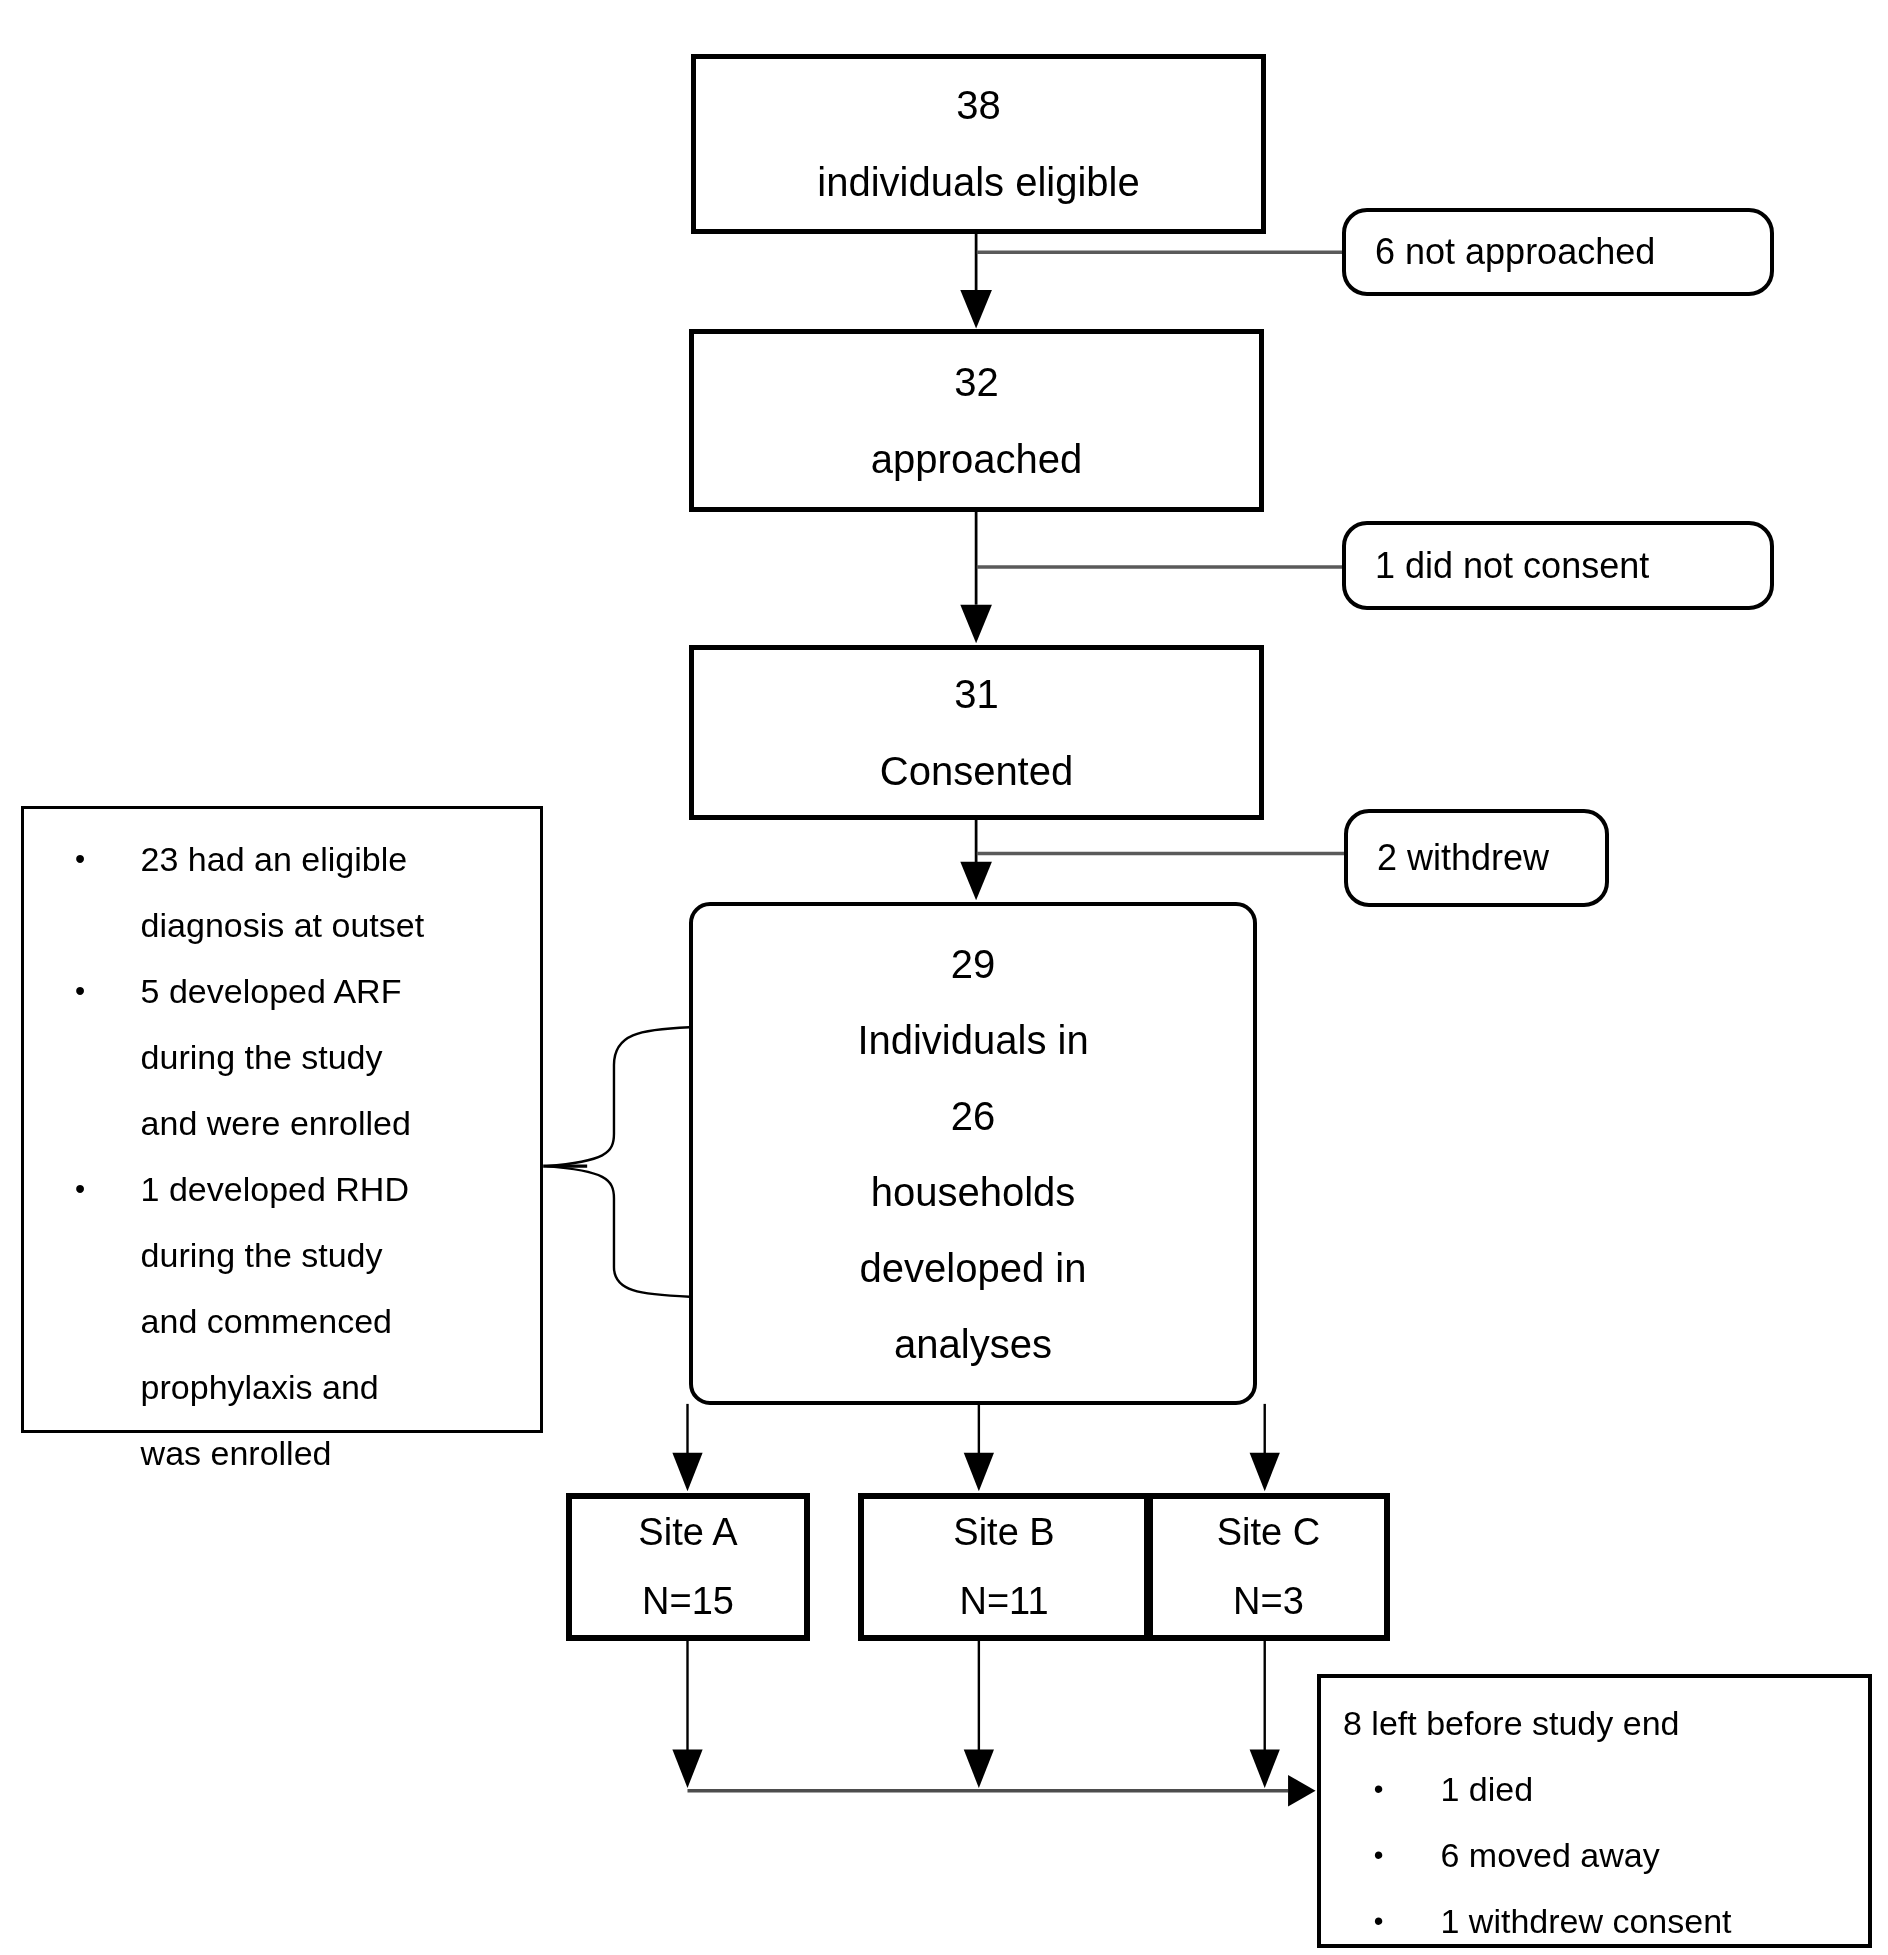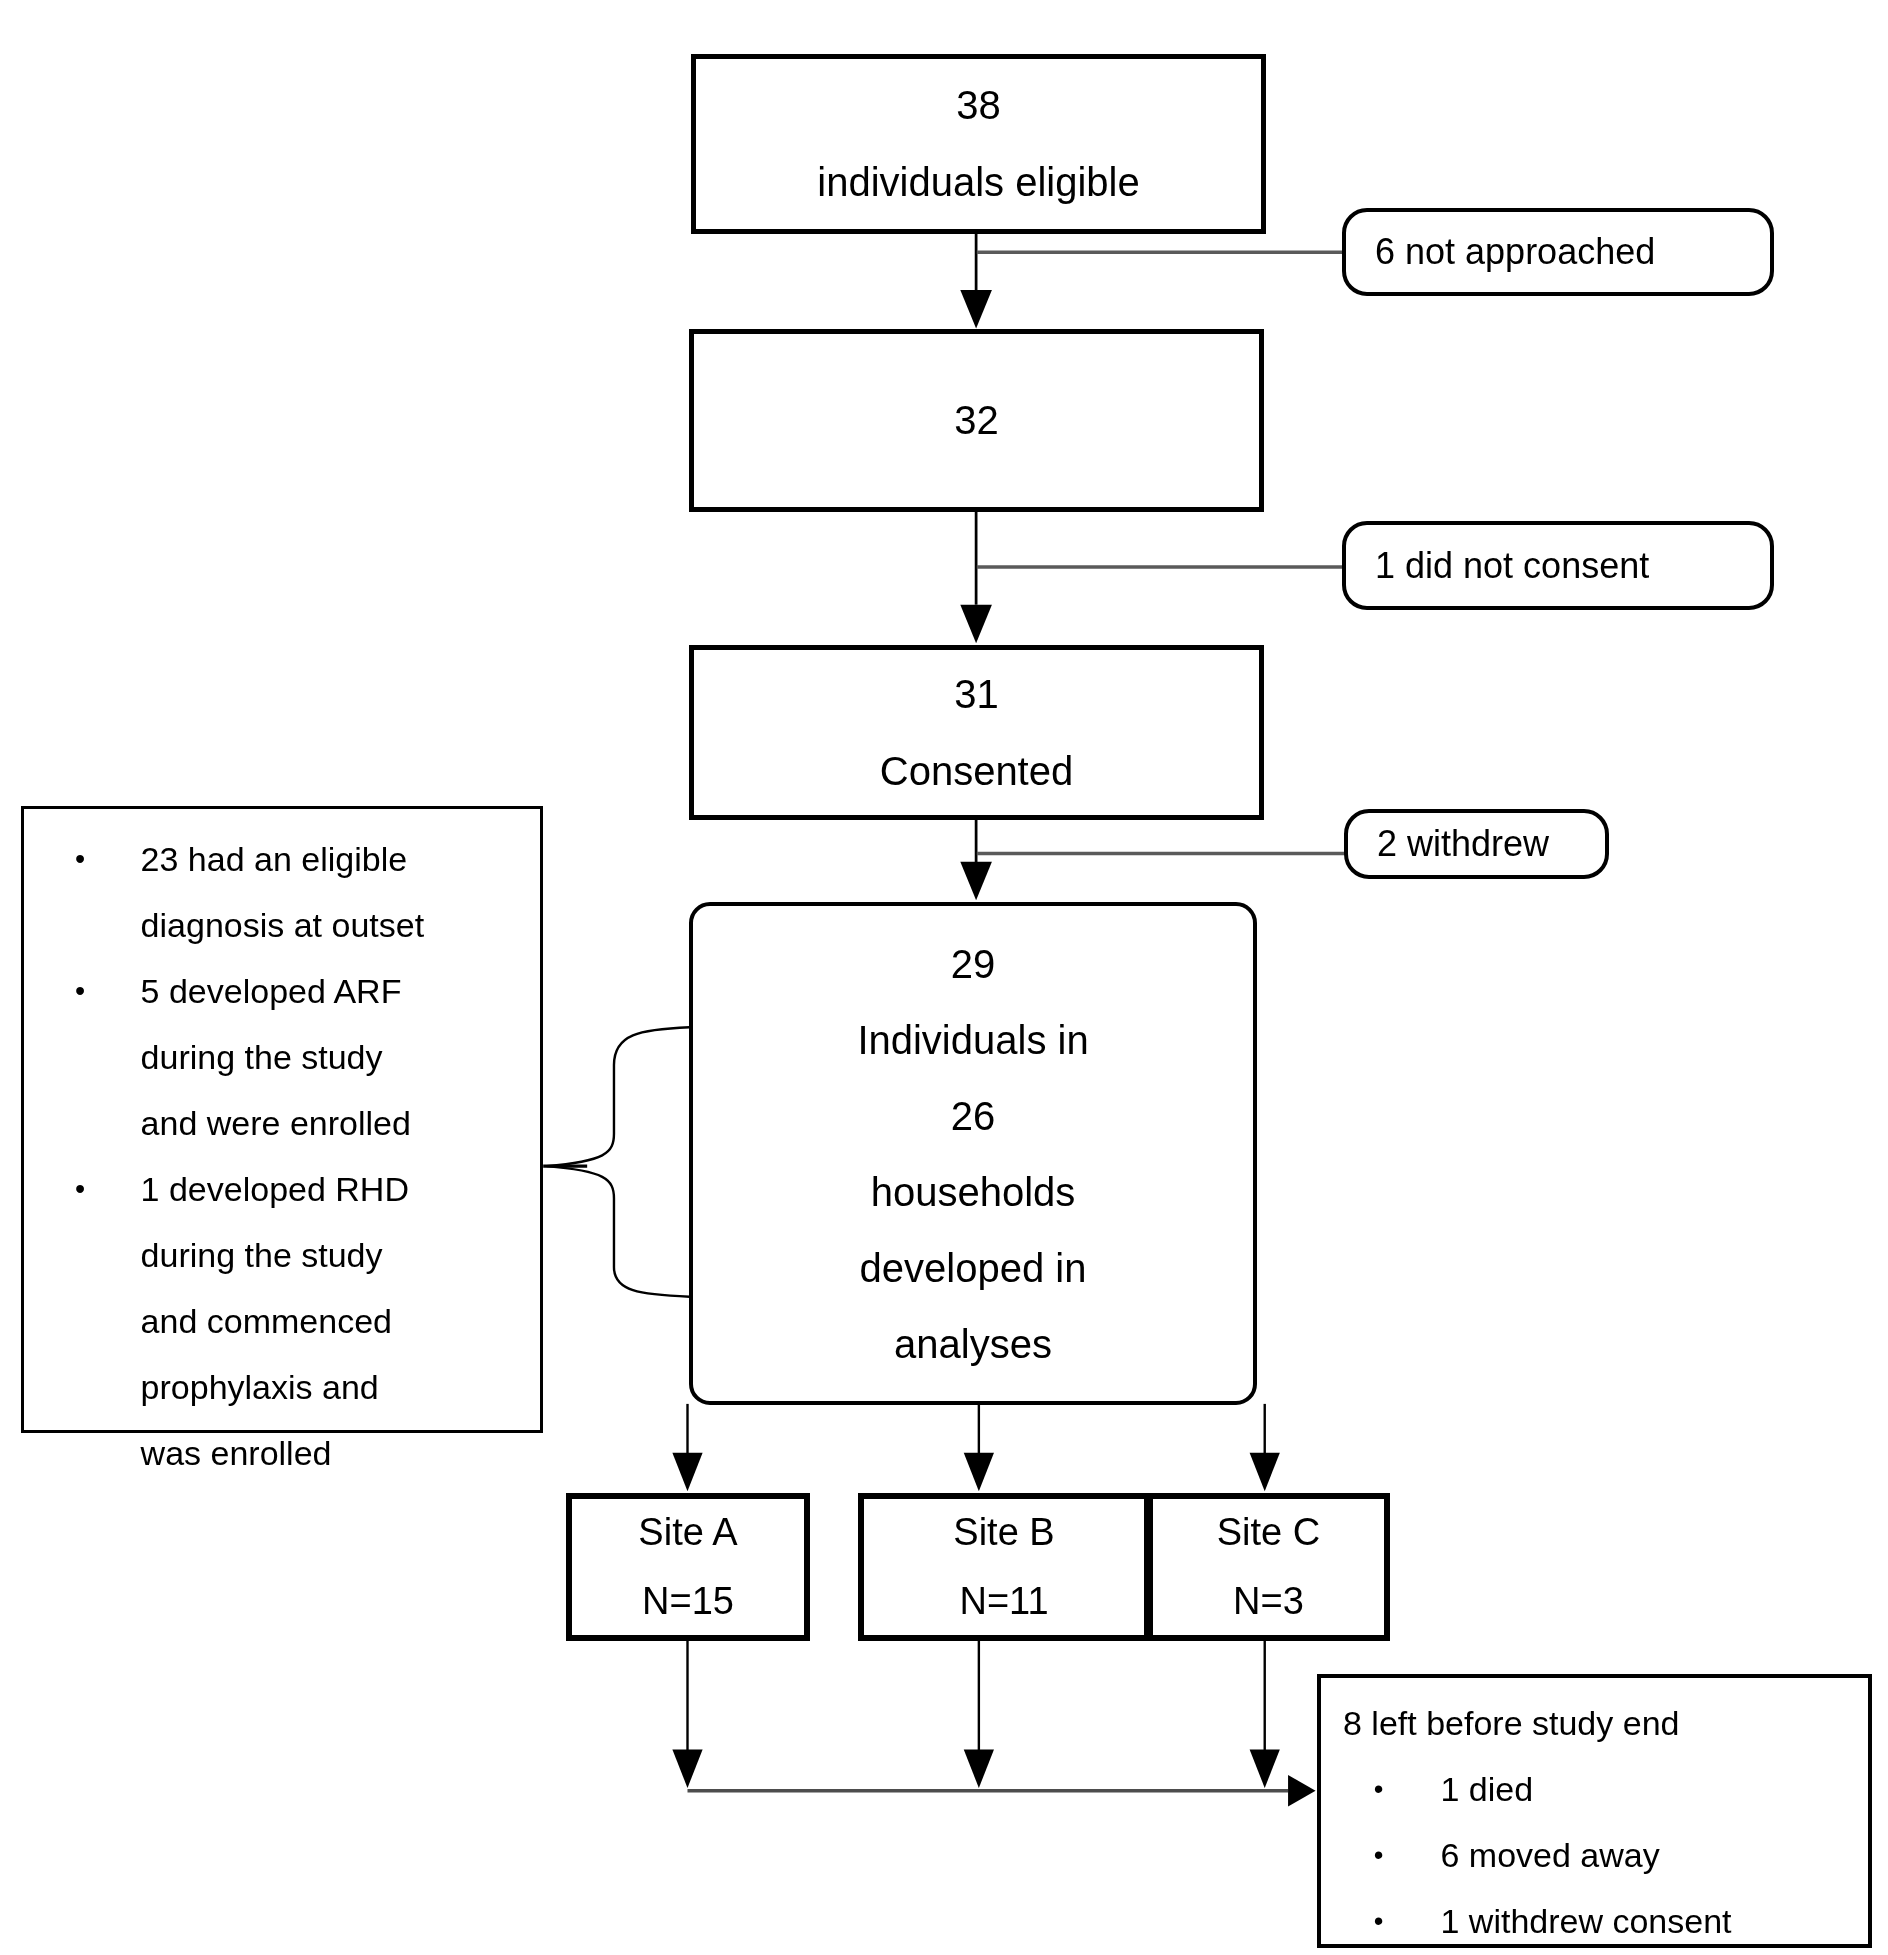--- a/index.html
+++ b/index.html
@@ -90,32 +90,33 @@
     <span>38</span>
     <span>individuals eligible</span>
   </div>
 
   <div class="box side" style="left:1342px;top:208px;width:432px;height:88px;">
     <span>6 not approached</span>
   </div>
 
   <div class="box stack main" style="left:689px;top:329px;width:575px;height:183px;">
     <span>32</span>
+    <span>approached</span>
   </div>
 
   <div class="box side" style="left:1342px;top:521px;width:432px;height:89px;">
     <span>1 did not consent</span>
   </div>
 
   <div class="box stack main" style="left:689px;top:645px;width:575px;height:175px;">
     <span>31</span>
     <span>Consented</span>
   </div>
 
-  <div class="box side" style="left:1344px;top:809px;width:265px;height:70px;">
+  <div class="box side" style="left:1344px;top:809px;width:265px;height:98px;">
     <span>2 withdrew</span>
   </div>
 
   <div class="box stack big" style="left:689px;top:902px;width:568px;height:503px;border-radius:21px;">
     <span>29</span>
     <span>Individuals in</span>
     <span>26</span>
     <span>households</span>
     <span>developed in</span>
     <span>analyses</span>

